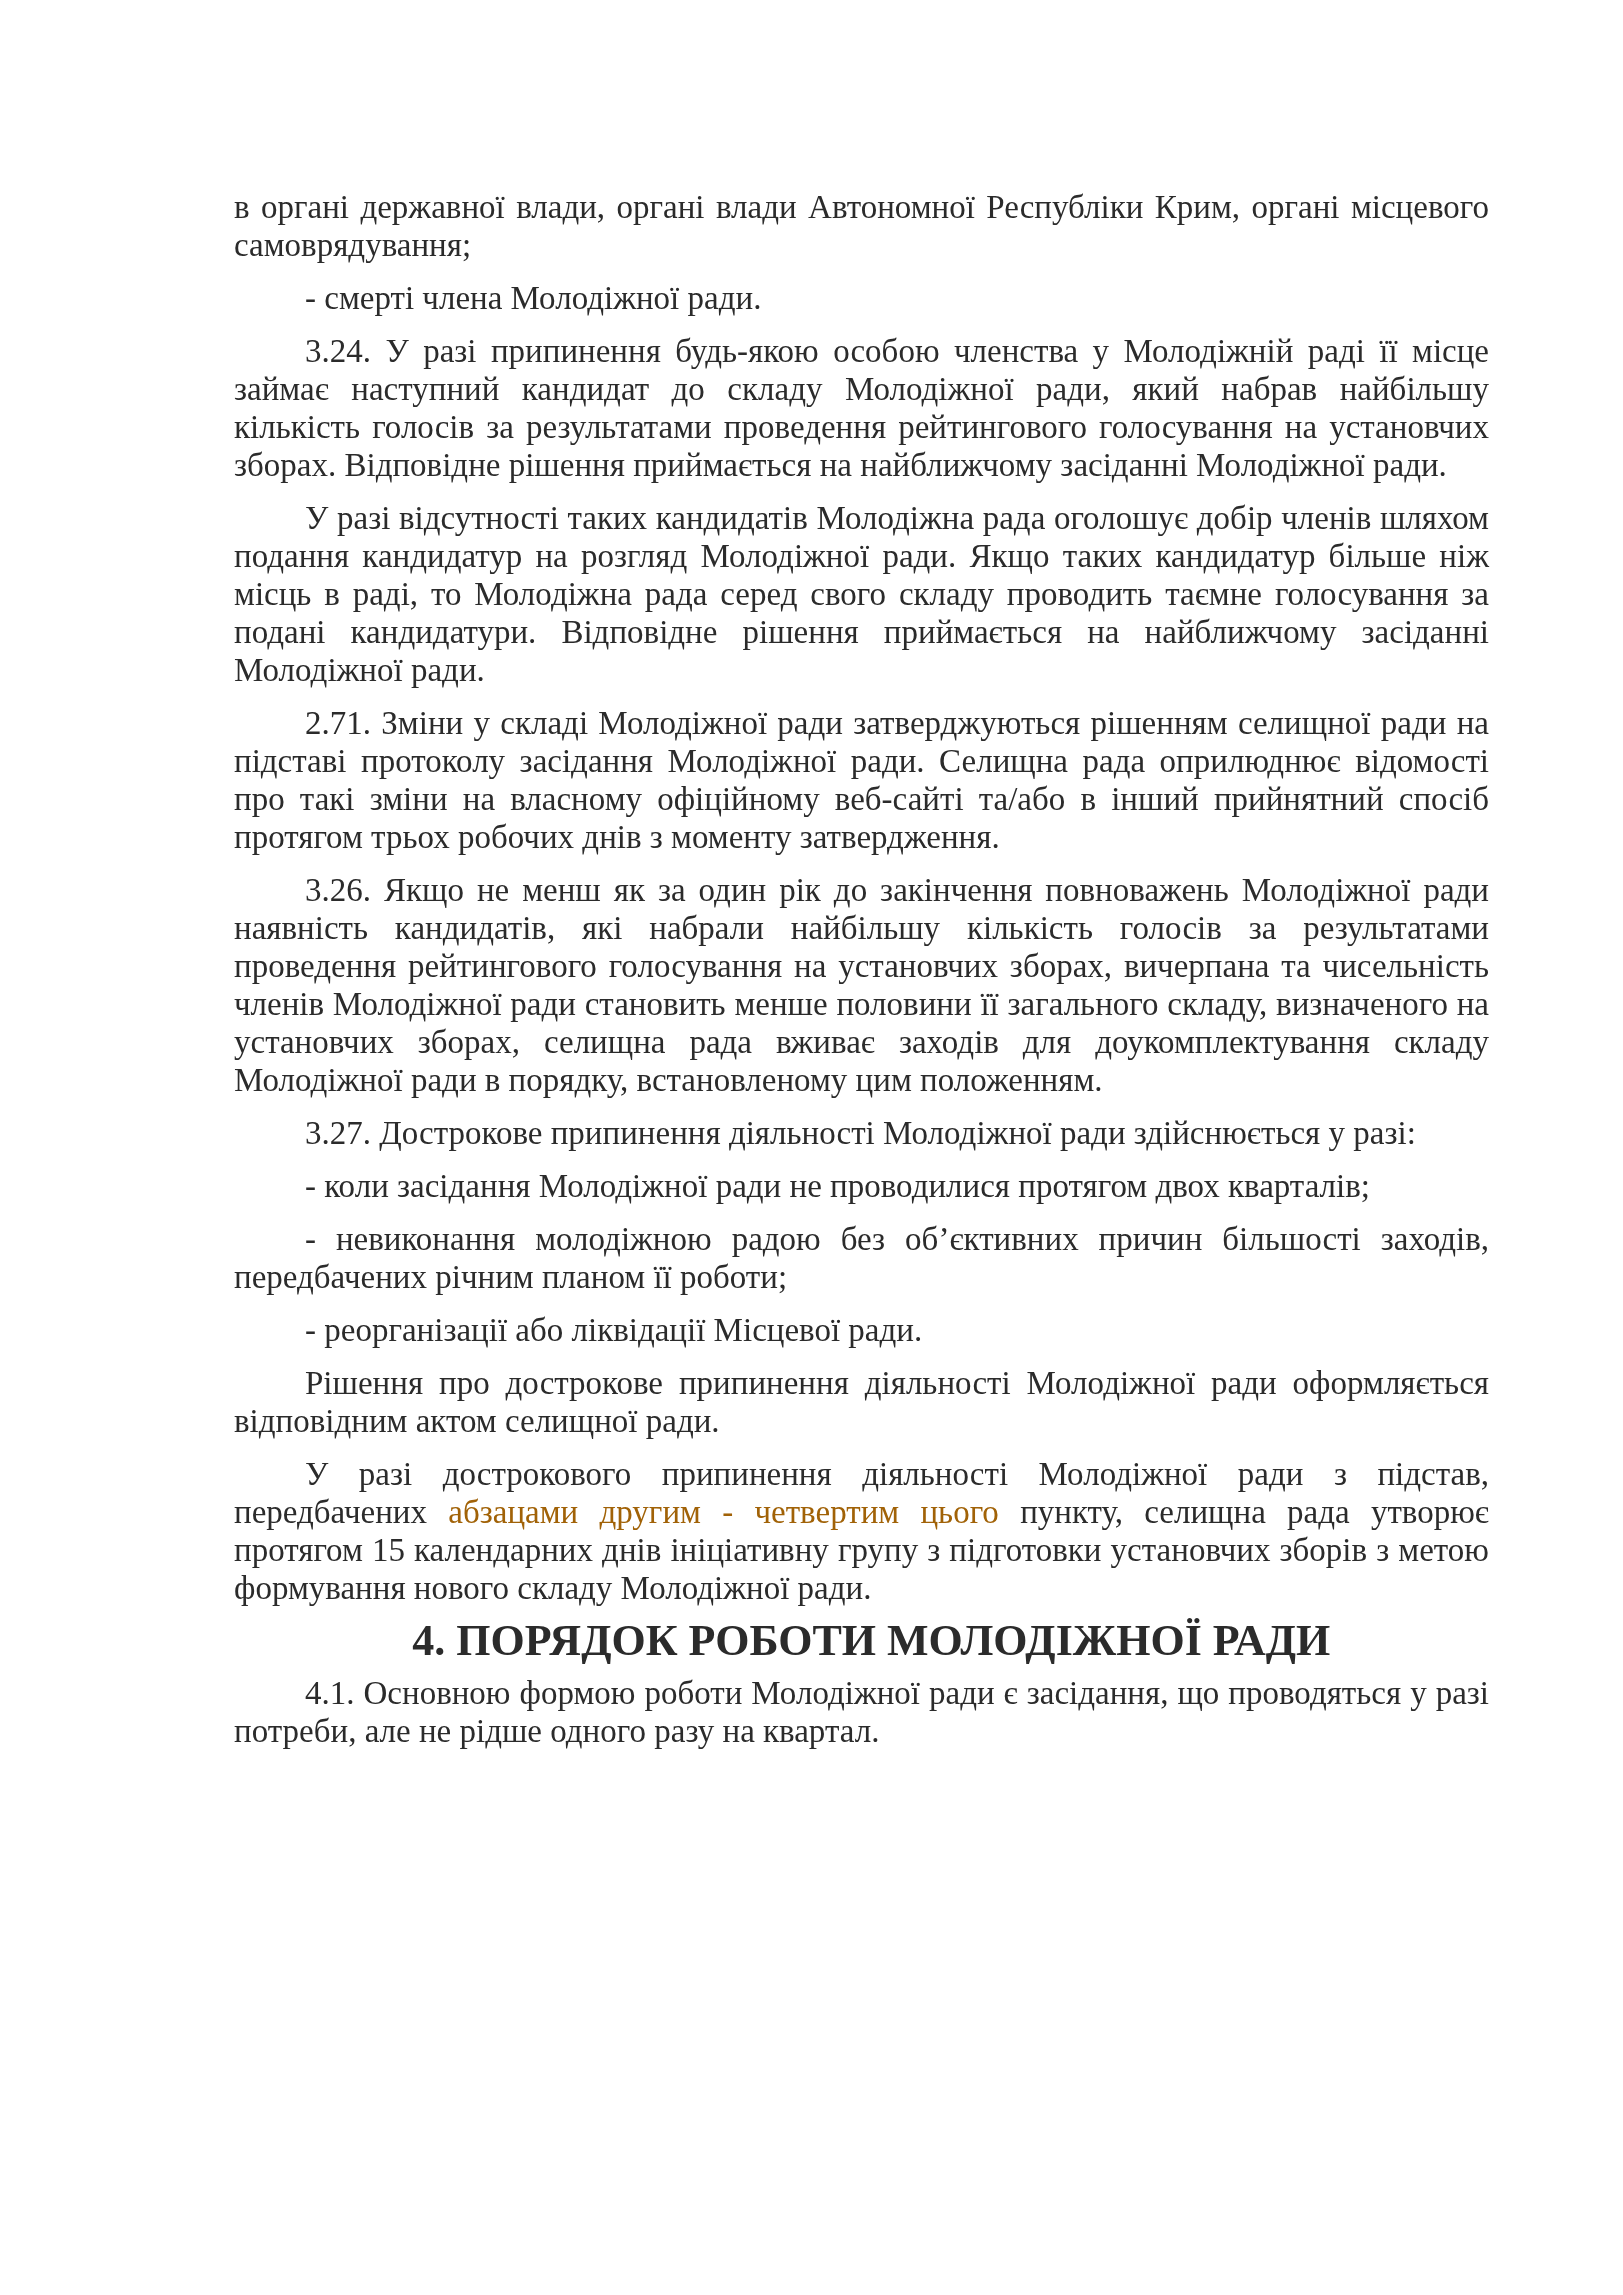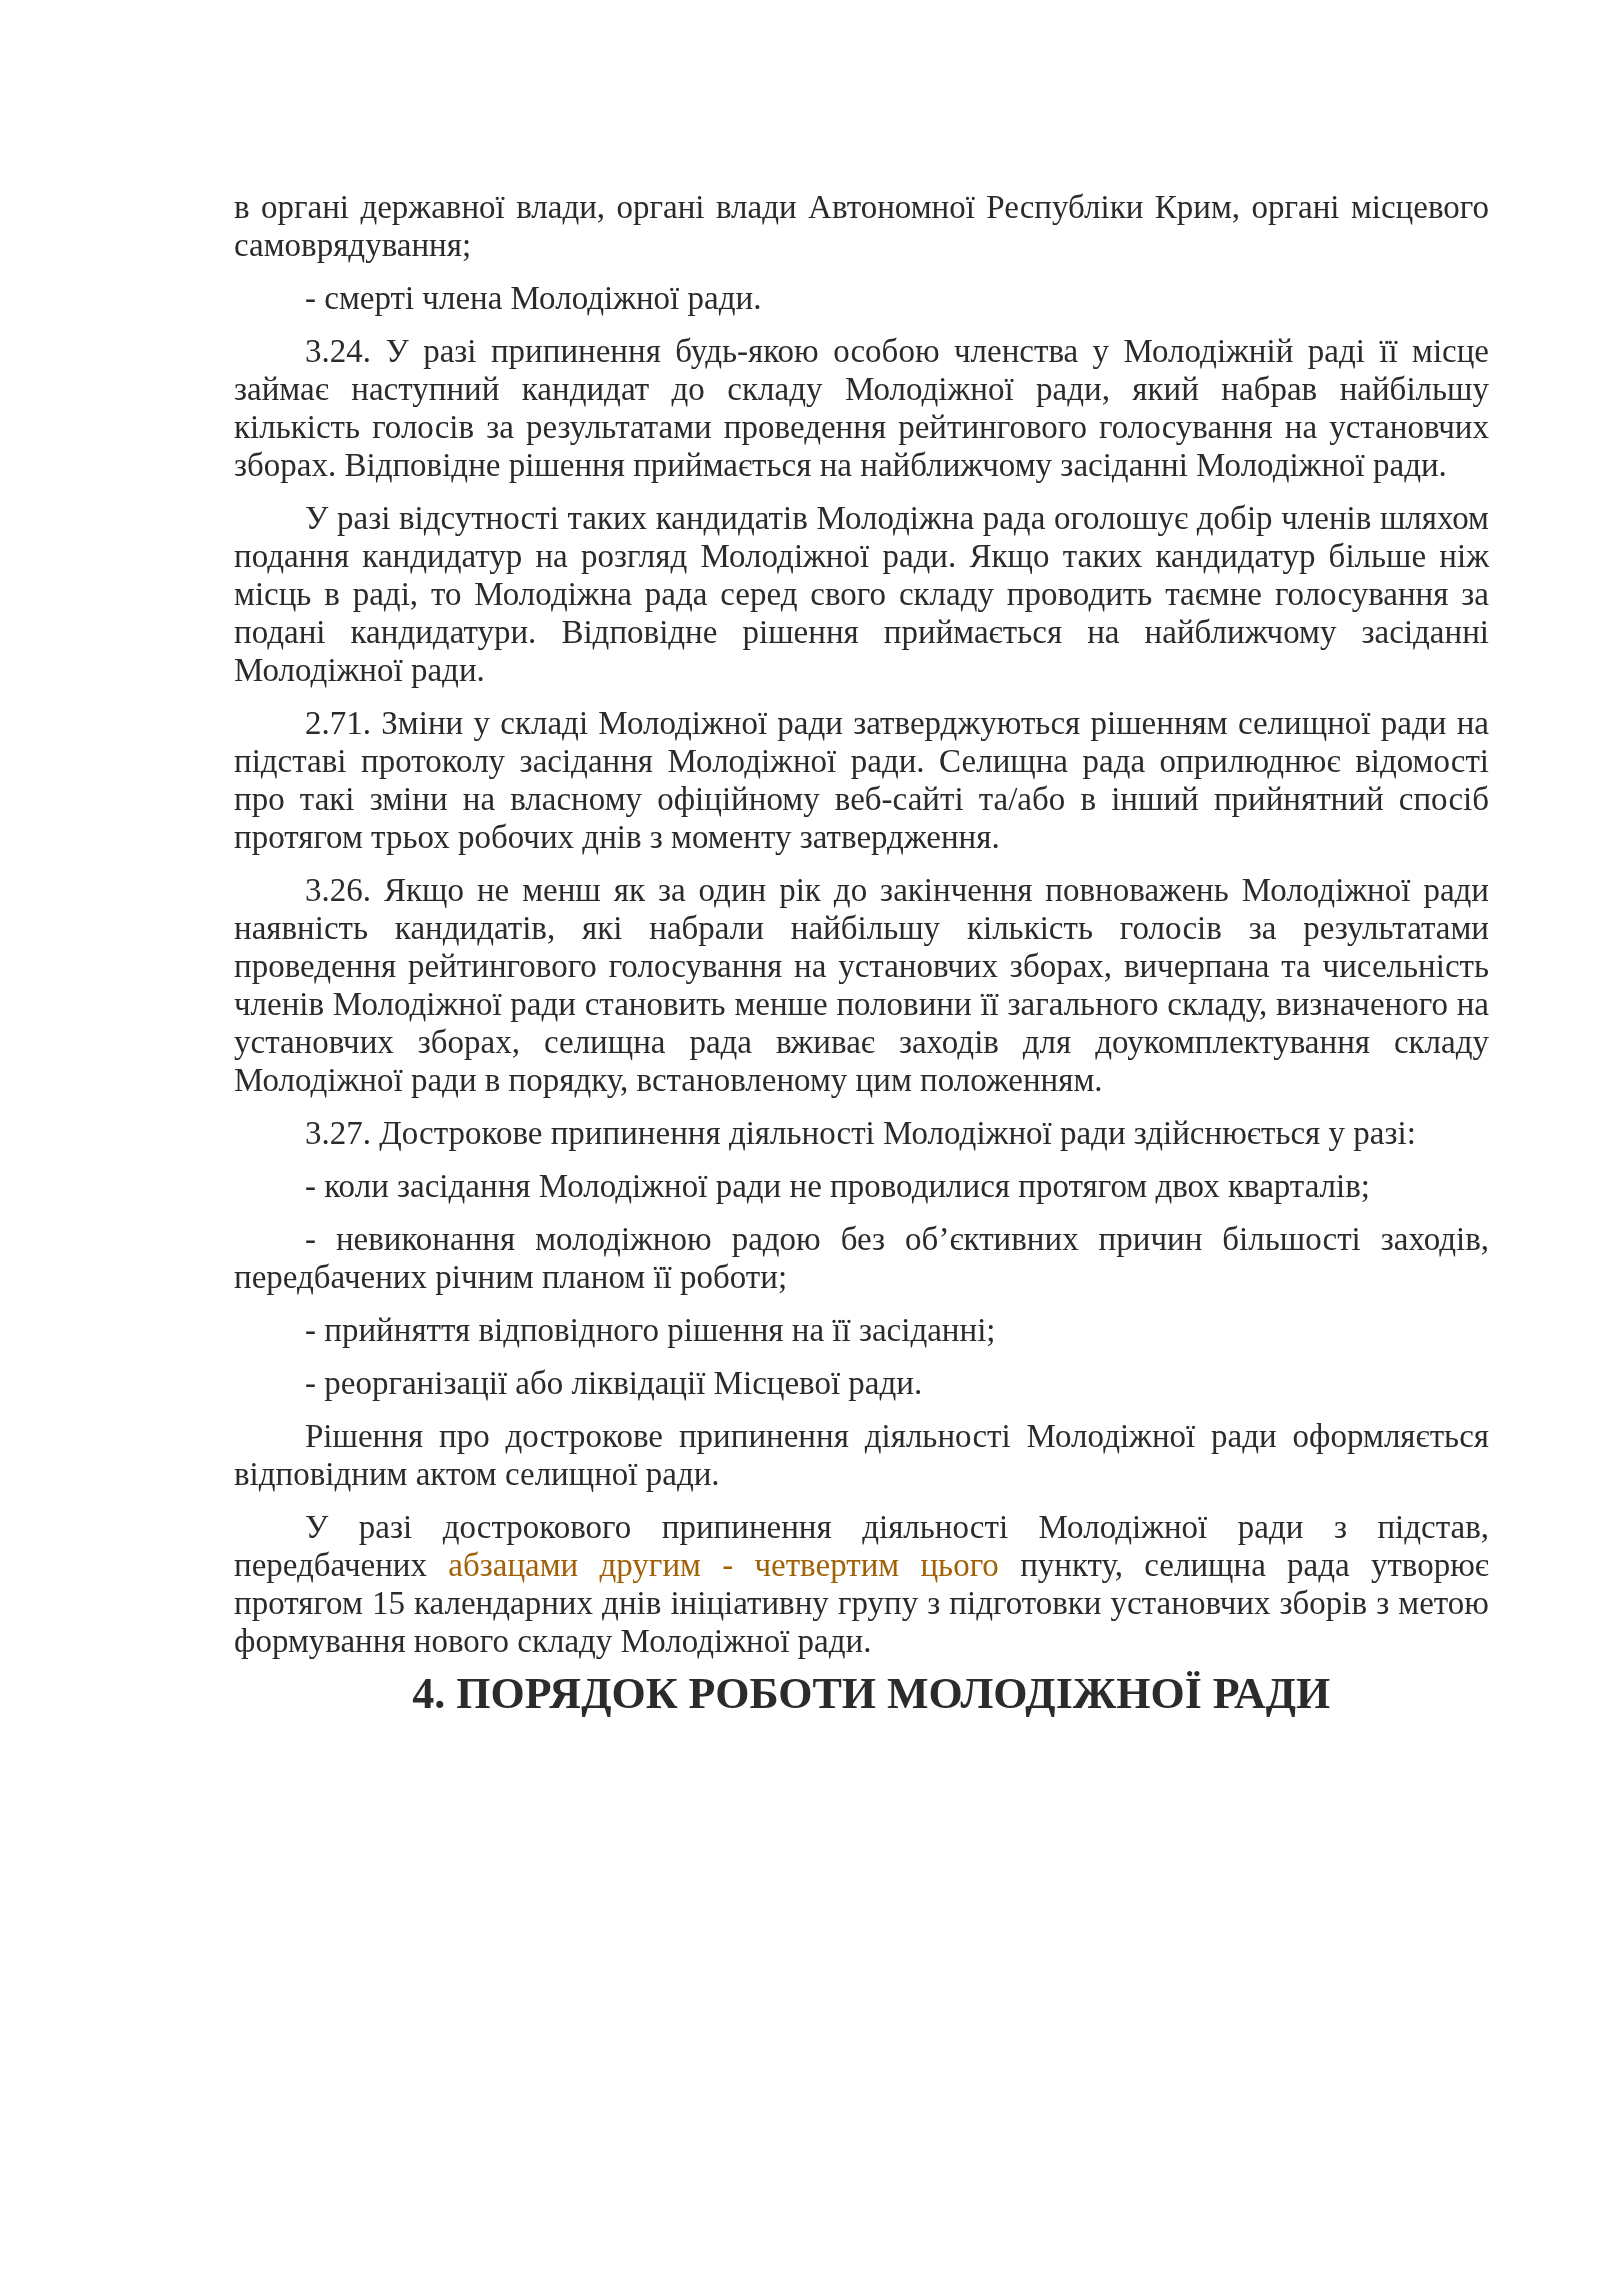--- a/index.html
+++ b/index.html
@@ -36,19 +36,19 @@
 <div class="page">
   <p class="p">в органі державної влади, органі влади Автономної Республіки Крим, органі місцевого самоврядування;</p>
   <p class="p indent">- смерті члена Молодіжної ради.</p>
   <p class="p indent">3.24. У разі припинення будь-якою особою членства у Молодіжній раді її місце займає наступний кандидат до складу Молодіжної ради, який набрав найбільшу кількість голосів за результатами проведення рейтингового голосування на установчих зборах. Відповідне рішення приймається на найближчому засіданні Молодіжної ради.</p>
   <p class="p indent">У разі відсутності таких кандидатів Молодіжна рада оголошує добір членів шляхом подання кандидатур на розгляд Молодіжної ради.  Якщо таких кандидатур більше ніж місць в раді, то Молодіжна рада серед свого складу проводить таємне голосування за подані кандидатури. Відповідне рішення приймається на найближчому засіданні Молодіжної ради.</p>
   <p class="p indent">2.71. Зміни у складі Молодіжної ради затверджуються рішенням селищної ради на підставі протоколу засідання Молодіжної ради. Селищна рада оприлюднює відомості про такі зміни на власному офіційному веб-сайті та/або в інший прийнятний спосіб протягом трьох робочих днів з моменту затвердження.</p>
   <p class="p indent">3.26. Якщо не менш як за один рік до закінчення повноважень Молодіжної ради наявність кандидатів, які набрали найбільшу кількість голосів за результатами проведення рейтингового голосування на установчих зборах, вичерпана та чисельність членів Молодіжної ради становить менше половини її загального складу, визначеного на установчих зборах, селищна рада вживає заходів для доукомплектування складу Молодіжної ради в порядку, встановленому цим положенням.</p>
   <p class="p indent">3.27. Дострокове припинення діяльності Молодіжної ради здійснюється у разі:</p>
   <p class="p indent">- коли засідання Молодіжної ради не проводилися протягом двох кварталів;</p>
   <p class="p indent">- невиконання молодіжною радою без об’єктивних причин більшості заходів, передбачених річним планом її роботи;</p>
-  <p class="p indent">- прийняття відповідного рішення на її засіданні;</p>
   <p class="p indent">- реорганізації або ліквідації Місцевої ради.</p>
   <p class="p indent">Рішення про дострокове припинення діяльності Молодіжної ради оформляється відповідним актом селищної ради.</p>
   <p class="p indent"><span>У разі дострокового припинення діяльності Молодіжної ради з підстав, передбачених </span><span class="dark">абзацами другим - четвертим цього</span><span> пункту, селищна  рада утворює протягом 15 календарних днів ініціативну групу з підготовки установчих зборів з метою формування нового складу Молодіжної ради.</span></p>
   <h2 class="heading">4. ПОРЯДОК РОБОТИ МОЛОДІЖНОЇ РАДИ</h2>
+  <p class="p indent">4.1. Основною формою роботи Молодіжної ради є засідання, що проводяться у разі потреби, але не рідше одного разу на квартал.</p>
 </div>
 
 
 </body></html>

